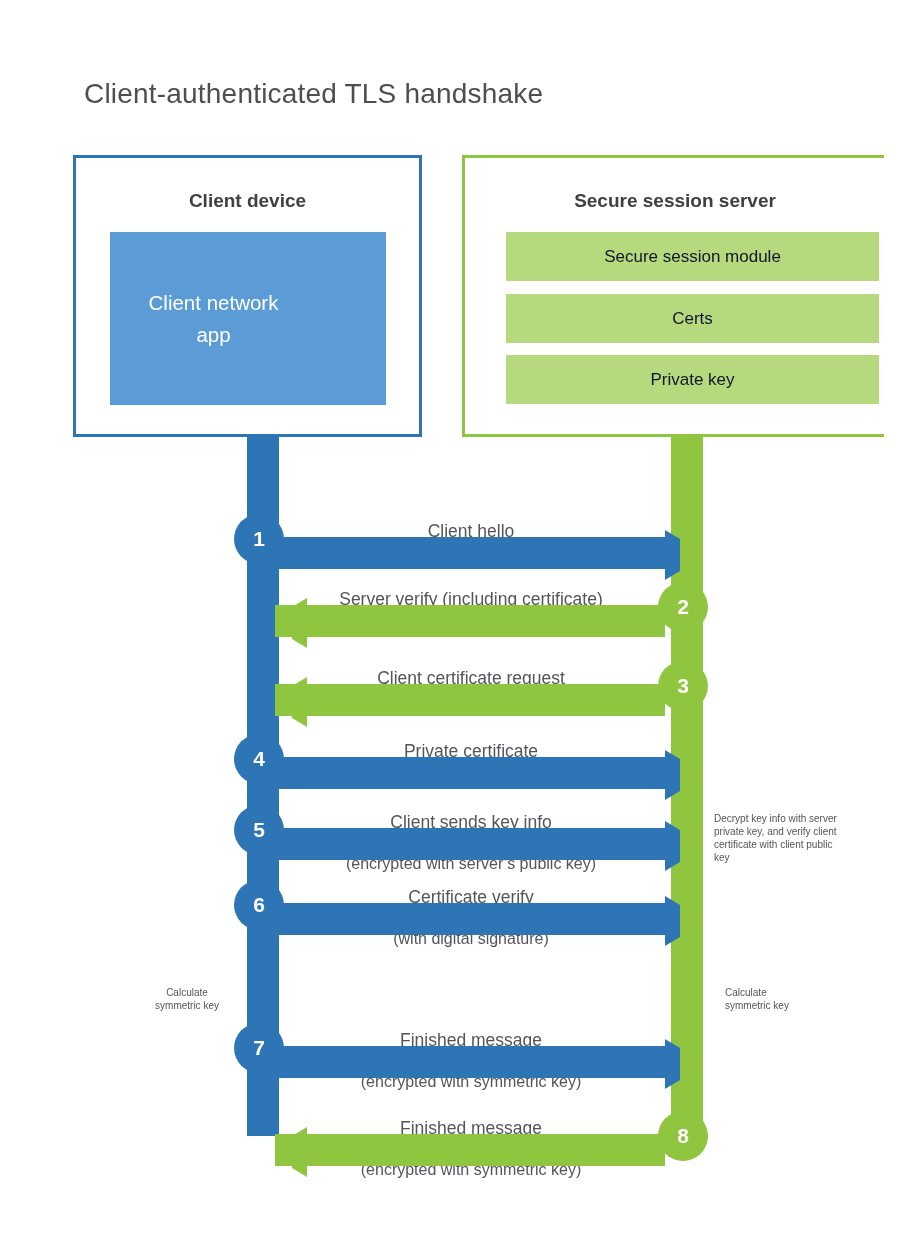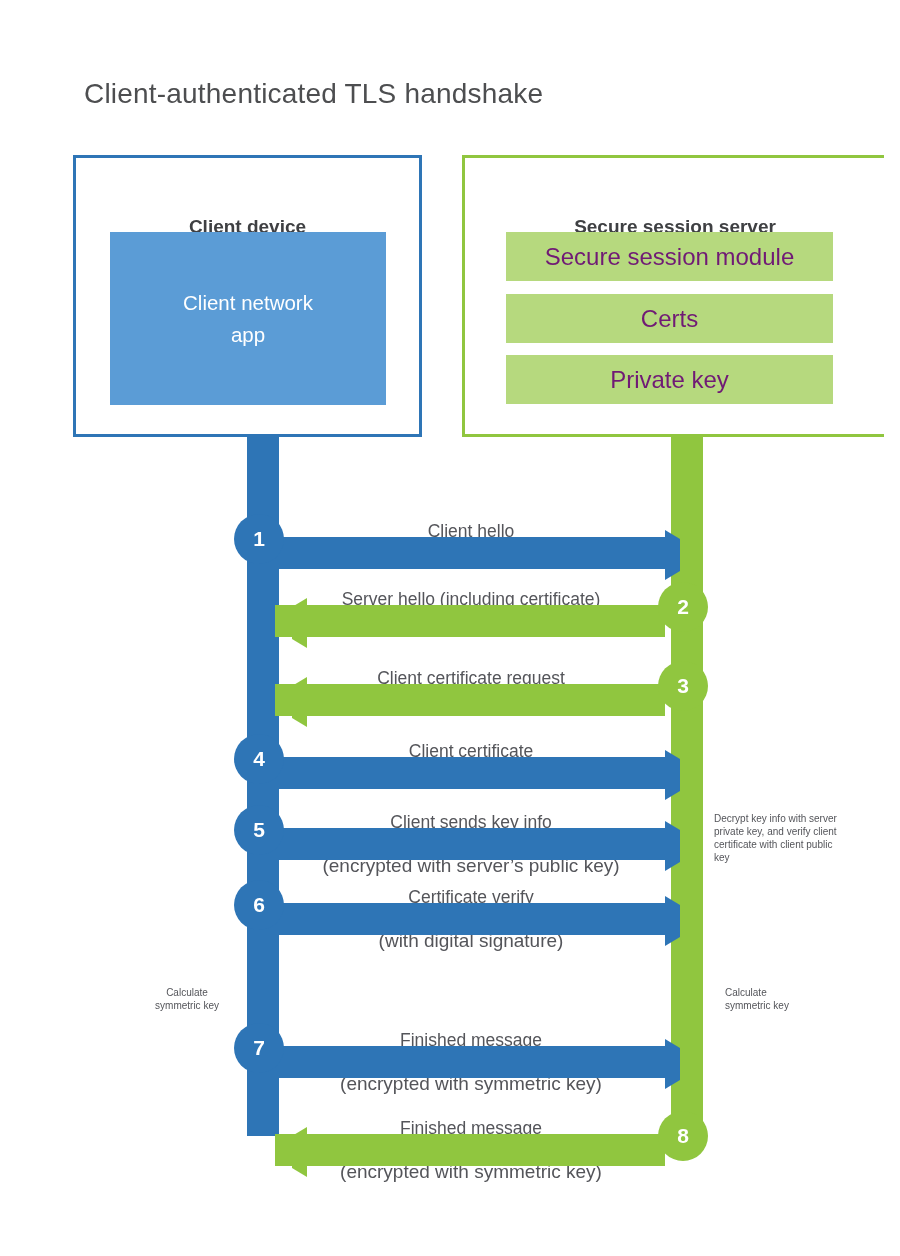--- a/index.html
+++ b/index.html
@@ -14,30 +14,30 @@
   body{background:#ffffff;font-family:"Liberation Sans",sans-serif;}
   .canvas{position:relative;width:900px;height:1256px;background:#ffffff;overflow:hidden;}
 
   .page-title{position:absolute;left:36px;top:30px;font-size:28px;font-weight:300;
     color:#4d4e50;letter-spacing:.2px;}
 
   
   .actor-box{position:absolute;top:123px;height:282px;background:#fff;z-index:3;}
   .client-box{left:41px;width:349px;border:3px solid var(--blue);}
   .server-box{left:430px;width:426px;border:3px solid var(--green);}
-  .box-title{margin-top:26px;text-align:center;font-size:19px;font-weight:700;color:var(--head-text);}
+  .box-title{text-align:center;font-size:19px;font-weight:700;color:var(--head-text);}
 
   .client-app{position:absolute;left:78px;top:200px;width:276px;height:173px;z-index:4;
-    background:var(--blue-fill);display:flex;align-items:center;justify-content:center;
+    background:var(--blue-fill);display:flex;align-items:center;justify-content:flex-start;
     color:#fff;font-size:20.5px;text-align:center;}
   .client-app span{display:inline-block;max-width:175px;line-height:1.55;}
 
-  .bar{position:absolute;left:474px;width:327px;height:49px;z-index:4;
+  .bar{position:absolute;left:474px;width:373px;height:49px;z-index:4;
     background:var(--green-fill);display:flex;align-items:center;justify-content:center;
-    color:#701a75;font-size:24px;}
+    color:#0f172a;font-size:17px;}
   .bar1{top:200px}.bar2{top:262px}.bar3{top:323px}
 
   
   .vline{position:absolute;top:404px;width:4px;height:700px;z-index:1;}
   .vline-blue{left:215px;background:var(--blue);}
   .vline-green{left:639px;background:var(--green);}
 
   
   .step{position:absolute;left:0;width:900px;height:50px;z-index:2;margin-left:10px;}
   .s1{top:482px}.s2{top:550px}.s3{top:629px}.s4{top:702px}
@@ -54,21 +54,21 @@
   .step.left  .arrow-line{left:233px;background:var(--green);}
 
   .arrow-head{position:absolute;top:16px;width:0;height:0;
     border-top:9px solid transparent;border-bottom:9px solid transparent;}
   .step.right .arrow-head{left:623px;border-left:15px solid var(--blue);}
   .step.left  .arrow-head{left:218px;border-right:15px solid var(--green);}
 
   .label{position:absolute;left:217px;width:424px;top:-9px;text-align:center;
     font-size:17.5px;color:var(--label-text);}
   .sub{position:absolute;left:217px;width:424px;top:34px;text-align:center;
-    font-size:19px;color:var(--label-text);}
+    font-size:16px;color:var(--label-text);}
 
   
   .note{font-size:10px;line-height:1.3;color:var(--label-text);z-index:2;}
   .note-decrypt{position:absolute;left:666px;top:764px;width:165px;}
   .calc-left{position:absolute;left:96px;top:938px;width:118px;text-align:center;}
   .calc-right{position:absolute;left:677px;top:938px;width:110px;text-align:left;}
 </style>
 </head>
 <body>
 
@@ -94,35 +94,35 @@
   <div class="vline vline-green"></div>
 
   <div class="step s1 client right">
     <span class="label">Client hello</span>
     <span class="arrow-line"></span>
     <span class="arrow-head"></span>
     <span class="circle">1</span>
   </div>
 
   <div class="step s2 server left">
-    <span class="label">Server hello (including certificate)</span>
+    <span class="label">Server verify (including certificate)</span>
     <span class="arrow-line"></span>
     <span class="arrow-head"></span>
     <span class="circle">2</span>
   </div>
 
   <div class="step s3 server left">
     <span class="label">Client certificate request</span>
     <span class="arrow-line"></span>
     <span class="arrow-head"></span>
     <span class="circle">3</span>
   </div>
 
   <div class="step s4 client right">
-    <span class="label">Client certificate</span>
+    <span class="label">Private certificate</span>
     <span class="arrow-line"></span>
     <span class="arrow-head"></span>
     <span class="circle">4</span>
   </div>
 
   <div class="step s5 client right">
     <span class="label">Client sends key info</span>
     <span class="sub">(encrypted with server’s public key)</span>
     <span class="arrow-line"></span>
     <span class="arrow-head"></span>

